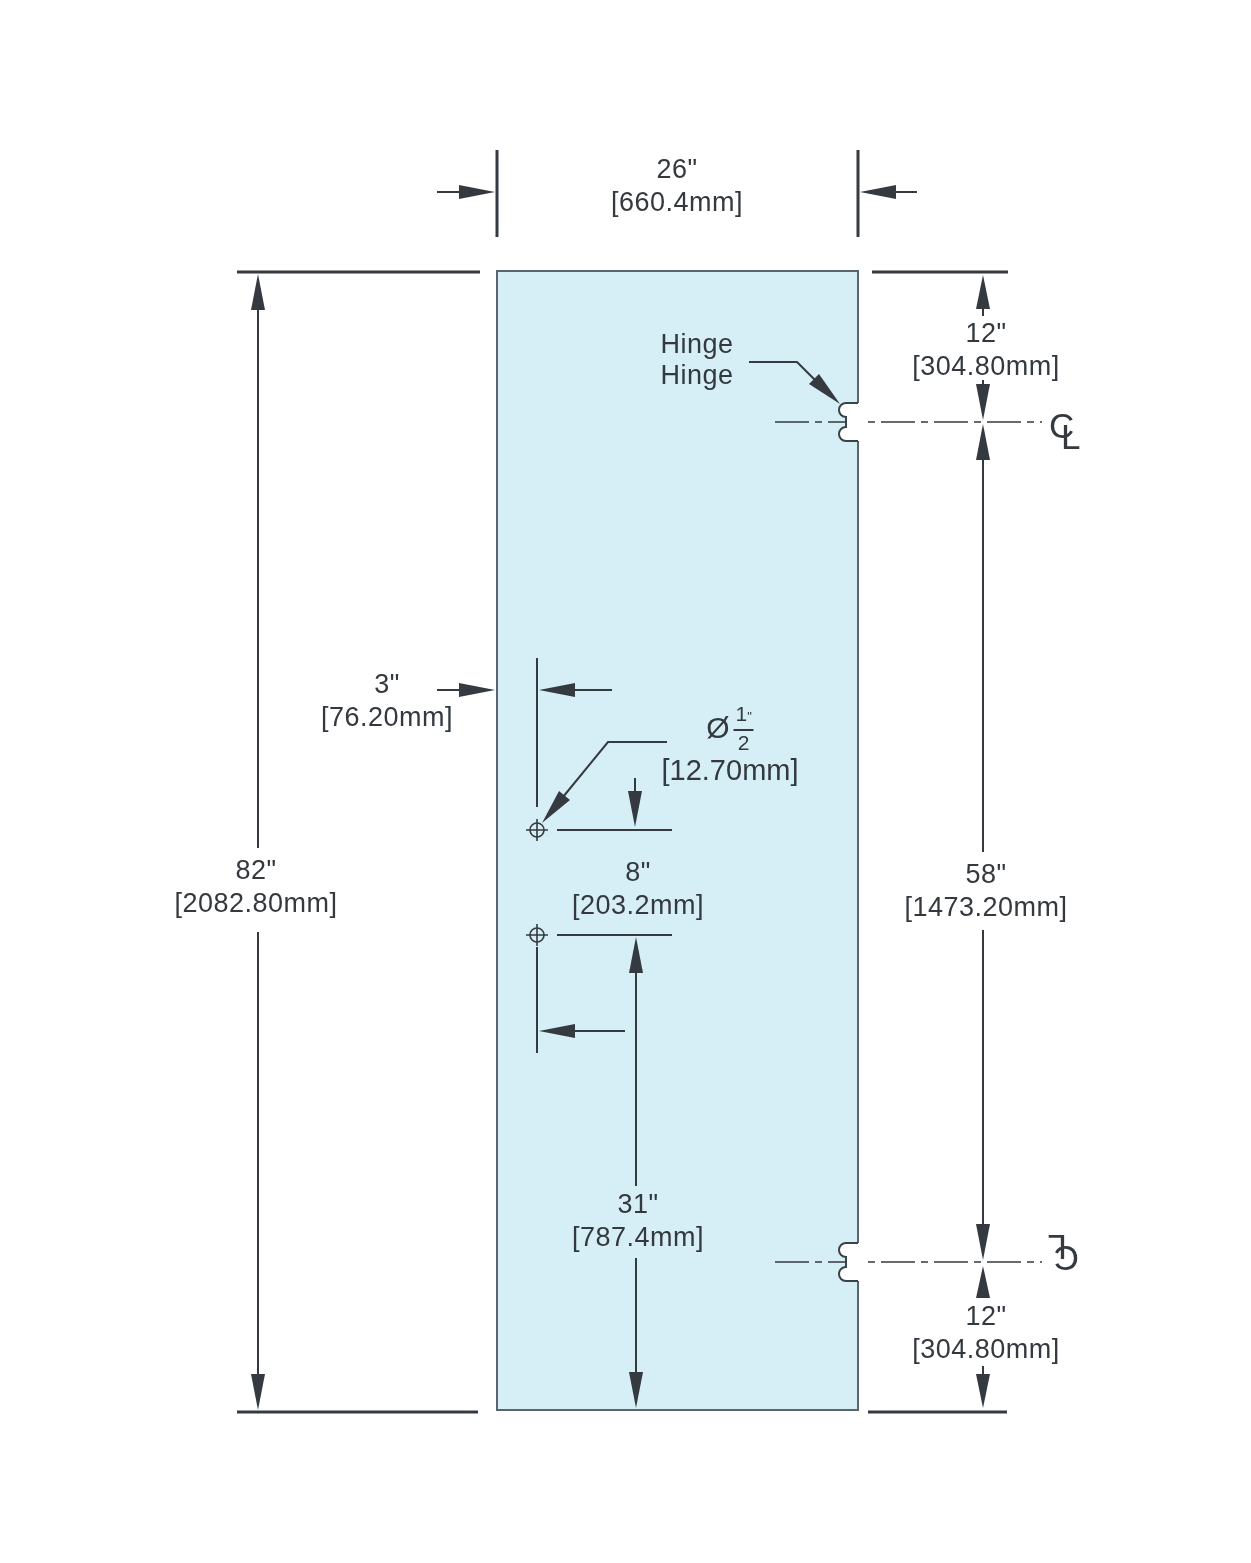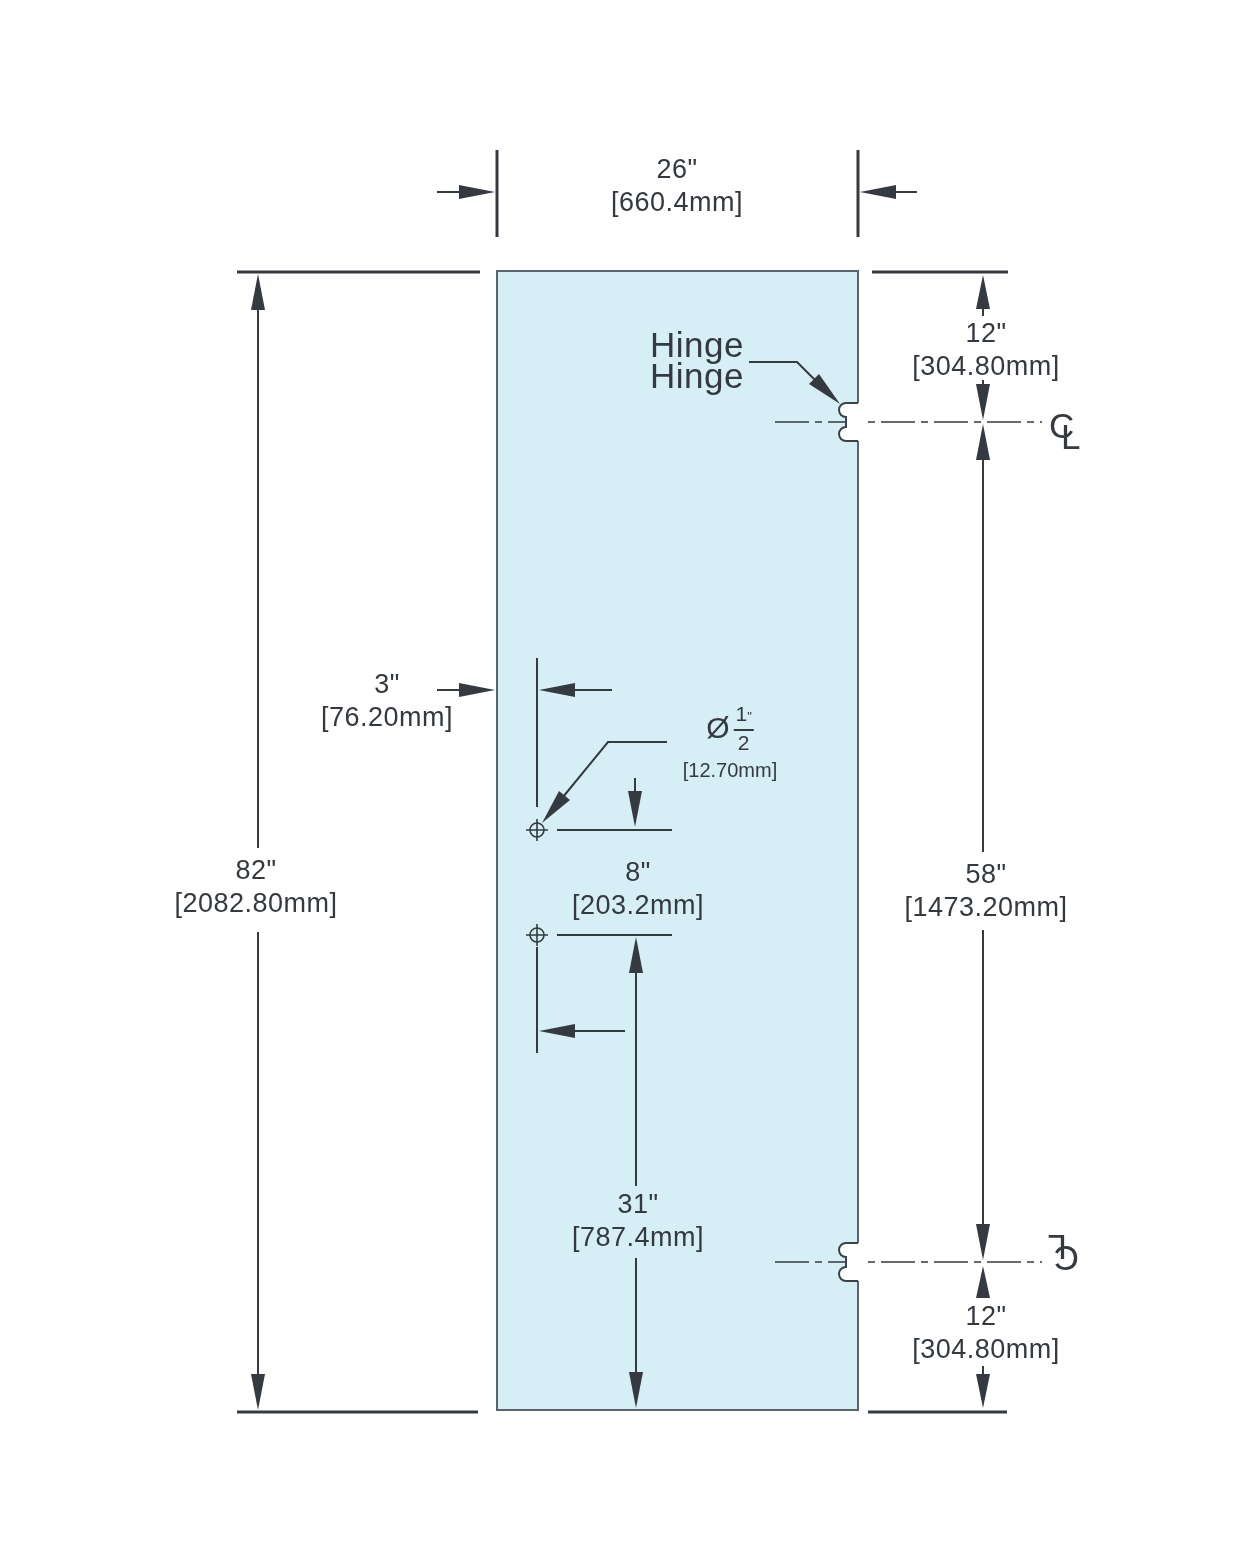--- a/index.html
+++ b/index.html
@@ -7,28 +7,28 @@
     position:relative;width:1251px;height:1563px;background:#ffffff;overflow:hidden;
     font-family:"Liberation Sans","DejaVu Sans",sans-serif;color:#33393f;
   }
   .canvas svg{position:absolute;left:0;top:0;}
   .dim-label{
     position:absolute;transform:translateX(-50%);text-align:center;
     font-size:27px;line-height:33px;white-space:nowrap;color:#33393f;letter-spacing:.5px;
   }
   .note-label{
     position:absolute;transform:translateX(-50%);text-align:right;
-    font-size:35px;line-height:31px;white-space:nowrap;color:#33393f;letter-spacing:.5px;
+    font-size:27px;line-height:31px;white-space:nowrap;color:#33393f;letter-spacing:.5px;
   }
   .dia-callout{position:absolute;transform:translateX(-50%);text-align:center;white-space:nowrap;color:#33393f;}
   .dia-line{display:flex;align-items:center;justify-content:center;gap:4px;height:54px;font-size:30px;}
   .frac{display:inline-flex;flex-direction:column;align-items:center;font-size:21px;line-height:24px;}
   .frac .num{border-bottom:2px solid #33393f;padding:0 2px;}
   .inch-sm{font-size:13px;}
-  .dia-mm{font-size:20px;line-height:30px;}
+  .dia-mm{font-size:29px;line-height:30px;}
   
   .xline{stroke:#343a40;stroke-width:3;fill:none;}
   .dline{stroke:#343a40;stroke-width:2;fill:none;}
   .ah{fill:#343a40;stroke:none;}
   .cl{stroke:#343a40;stroke-width:1.5;fill:none;stroke-dasharray:34 6 7 6;}
   .door{fill:#d6eef5;stroke:#5a646d;stroke-width:2;}
   .cutout-fill{fill:#ffffff;stroke:none;}
   .cutout-line{fill:none;stroke:#3a4147;stroke-width:2;}
   .hole{stroke:#343a40;stroke-width:1.6;fill:none;}
   .clsym{font-family:"Liberation Sans","DejaVu Sans",sans-serif;font-size:35px;fill:#343a40;}

